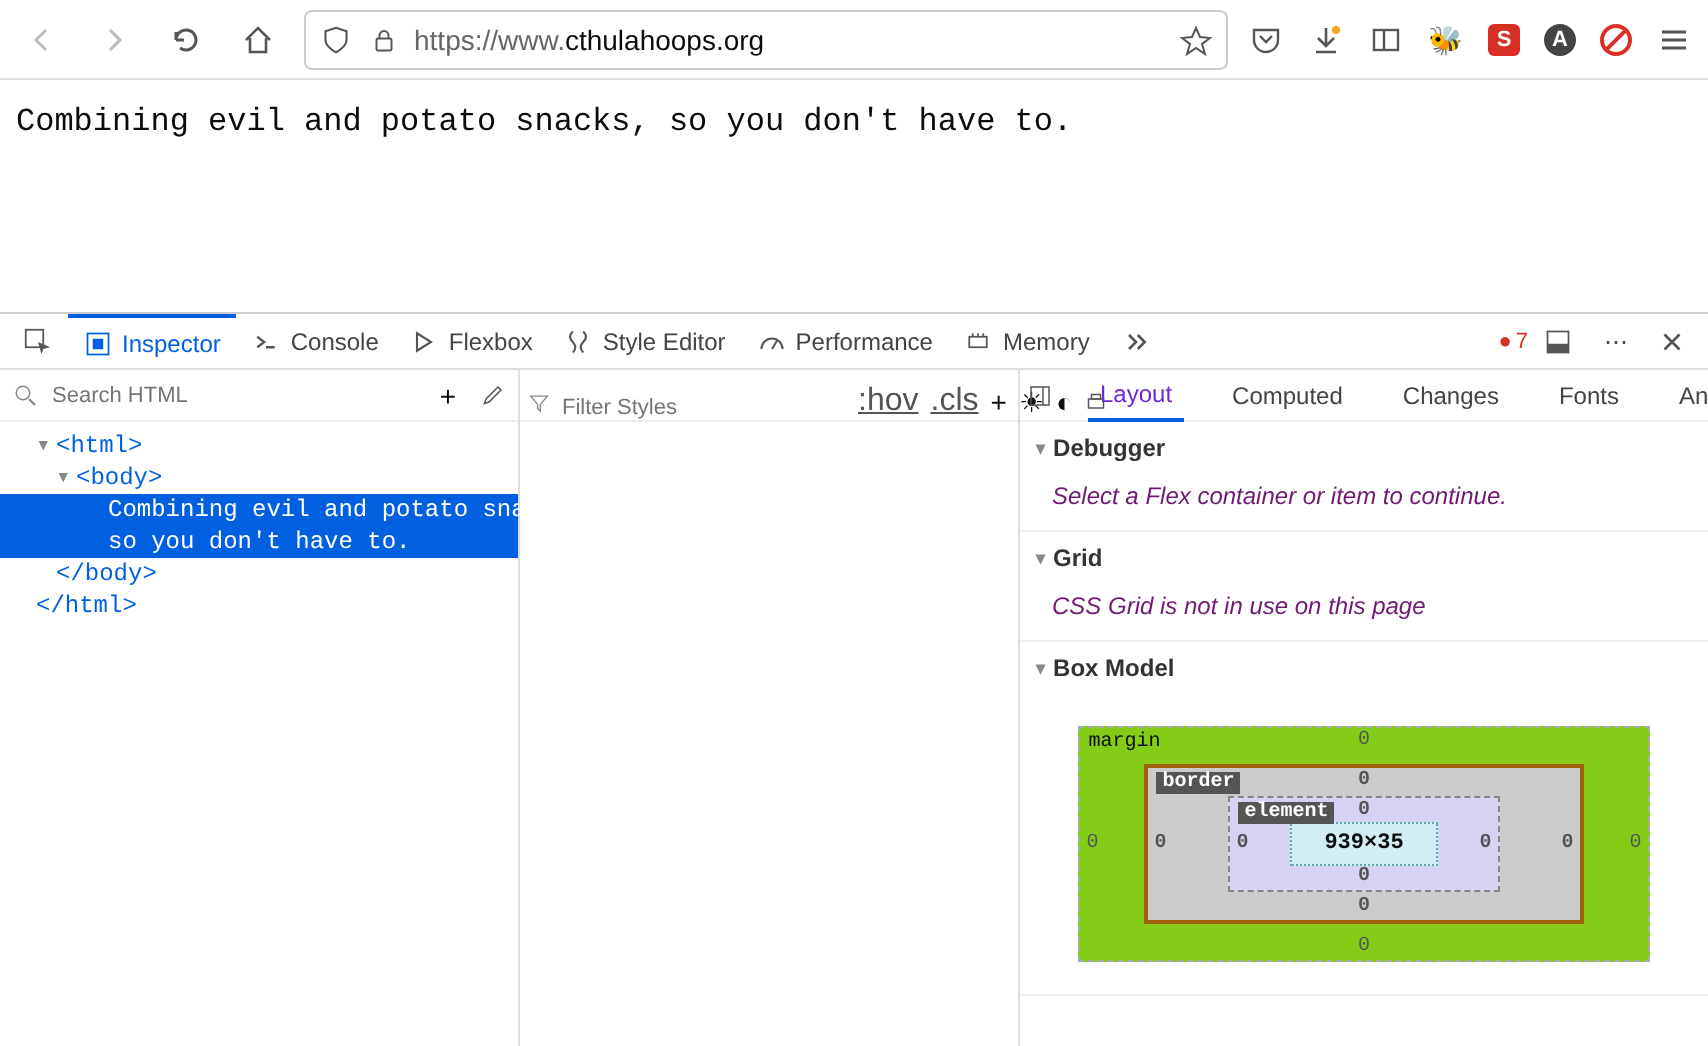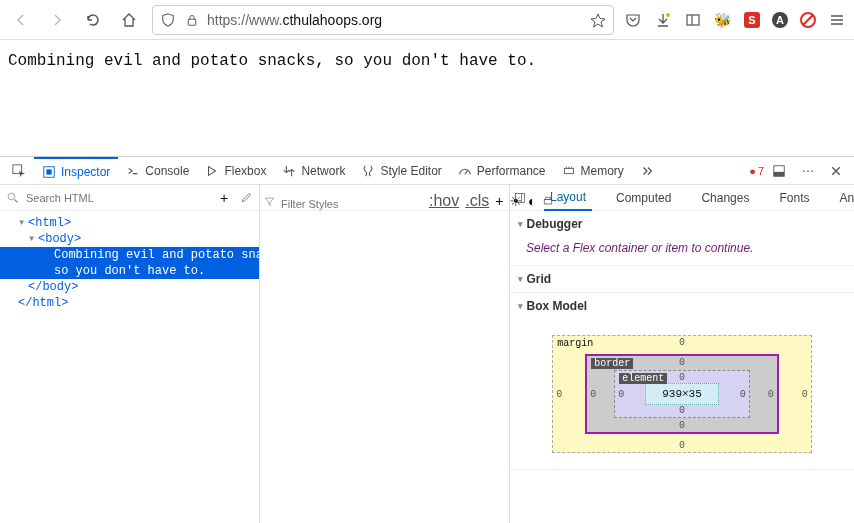--- a/index.html
+++ b/index.html
@@ -46,30 +46,30 @@
 
 .stylespane { width: 250px; border-right: 1px solid #ddd; display: flex; flex-direction: column; }
 .filterrow { height: 26px; display: flex; align-items: flex-end; padding: 0 4px; gap: 6px; border-bottom: 1px solid #eee; }
 .filtin { flex: 1; border: none; font-size: 11px; outline: none; color: #888; }
 .chip { font-size: 16px; color: #555; text-decoration: underline; }
 .noel { padding: 8px; font-style: italic; color: #555; font-size: 12px; }
 
 .layoutpane { flex: 1; display: flex; flex-direction: column; overflow: hidden; }
 .subtabs { height: 26px; display: flex; align-items: center; border-bottom: 1px solid #eee; padding: 0 4px; gap: 18px; }
 .subtab { font-size: 12px; color: #444; padding: 0 6px; height: 26px; display: flex; align-items: center; }
-.subtab.active { color: #0369a1; border-bottom: 2px solid #0060df; }
+.subtab.active { color: #6d28d9; border-bottom: 2px solid #0060df; }
 .section { border-bottom: 1px solid #eee; }
 .secthead { padding: 6px 8px; font-size: 12px; color: #333; font-weight: bold; display: flex; align-items: center; gap: 4px; }
 .secthead:before { content: "▾"; font-size: 9px; color: #888; }
 .secbody { padding: 4px 16px 10px; font-size: 12px; font-style: italic; color: #701a75; }
 
 
 .boxmodel { padding: 16px; display: flex; justify-content: center; }
-.bm-margin { background: #fef9c3; border: 1.5px dashed #aaa; padding: 18px 32px; position: relative; }
-.bm-border { background: #ccc; border: 2px solid #a21caf; padding: 14px 27px; position: relative; }
+.bm-margin { background: #84cc16; border: 1.5px dashed #aaa; padding: 18px 32px; position: relative; }
+.bm-border { background: #ccc; border: 2px solid #a16207; padding: 14px 40px; position: relative; font-weight: bold; }
 .bm-padding { background: #d6d2f1; border: 1.5px dashed #888; padding: 12px 30px; position: relative; }
 .bm-content { background: #d2edf4; border: 1.5px dotted #6aa; padding: 4px 16px; font-size: 11px; text-align: center; }
 .bm-label { position: absolute; top: 2px; left: 4px; font-size: 10px; }
 .bm-border .bm-label { background: #555; color: #fff; padding: 0 3px; }
 .bm-val { position: absolute; font-size: 10px; color: #555; }
 .bm-t { top: 1px; left: 50%; transform: translateX(-50%); }
 .bm-b { bottom: 1px; left: 50%; transform: translateX(-50%); }
 .bm-l { left: 3px; top: 50%; transform: translateY(-50%); }
 .bm-r { right: 3px; top: 50%; transform: translateY(-50%); }
 .bm-margin > .bm-l, .bm-margin > .bm-r { }
@@ -175,26 +175,20 @@
         <span>Console</span>
       </div>
     <div class="tab">
         <svg width="14" height="14" viewBox="0 0 16 16">
           <path d="M4 3 V13 L12 8 Z" stroke="#555" fill="none" stroke-width="1.2"></path>
         </svg>
         <span>Flexbox</span>
       </div>
     <div class="tab">
         <svg width="14" height="14" viewBox="0 0 16 16">
-          <path d="M5 2 V10 M5 10 L2 7 M5 10 L8 7 M11 14 V6 M11 6 L8 9 M11 6 L14 9" stroke="#555" fill="none" stroke-width="1.2"></path>
-        </svg>
-        <span>Network</span>
-      </div>
-    <div class="tab">
-        <svg width="14" height="14" viewBox="0 0 16 16">
           <path d="M5 2 C3 4 3 6 5 8 C7 10 7 12 5 14 M11 2 C13 4 13 6 11 8 C9 10 9 12 11 14" stroke="#555" fill="none" stroke-width="1.2"></path>
         </svg>
         <span>Style Editor</span>
       </div>
     <div class="tab">
         <svg width="14" height="14" viewBox="0 0 16 16">
           <path d="M2 12 A6 6 0 0 1 14 12 M8 12 L11 7" stroke="#555" fill="none" stroke-width="1.2"></path>
         </svg>
         <span>Performance</span>
       </div>
@@ -293,20 +287,21 @@
         <span class="subtab">Changes</span>
         <span class="subtab">Fonts</span>
         <span class="subtab"><span>Anim</span> ▾</span>
       </div>
       <div class="section">
         <div class="secthead">Debugger</div>
         <div class="secbody">Select a Flex container or item to continue.</div>
       </div>
       <div class="section">
         <div class="secthead">Grid</div>
+        <div class="secbody">CSS Grid is not in use on this page</div>
       </div>
       <div class="section">
         <div class="secthead">Box Model</div>
         <div class="boxmodel mono">
           <div class="bm-margin">
             <span class="bm-label">margin</span>
             <span class="bm-val bm-t">0</span>
             <span class="bm-val bm-b">0</span>
             <span class="bm-val bm-l">0</span>
             <span class="bm-val bm-r">0</span>

